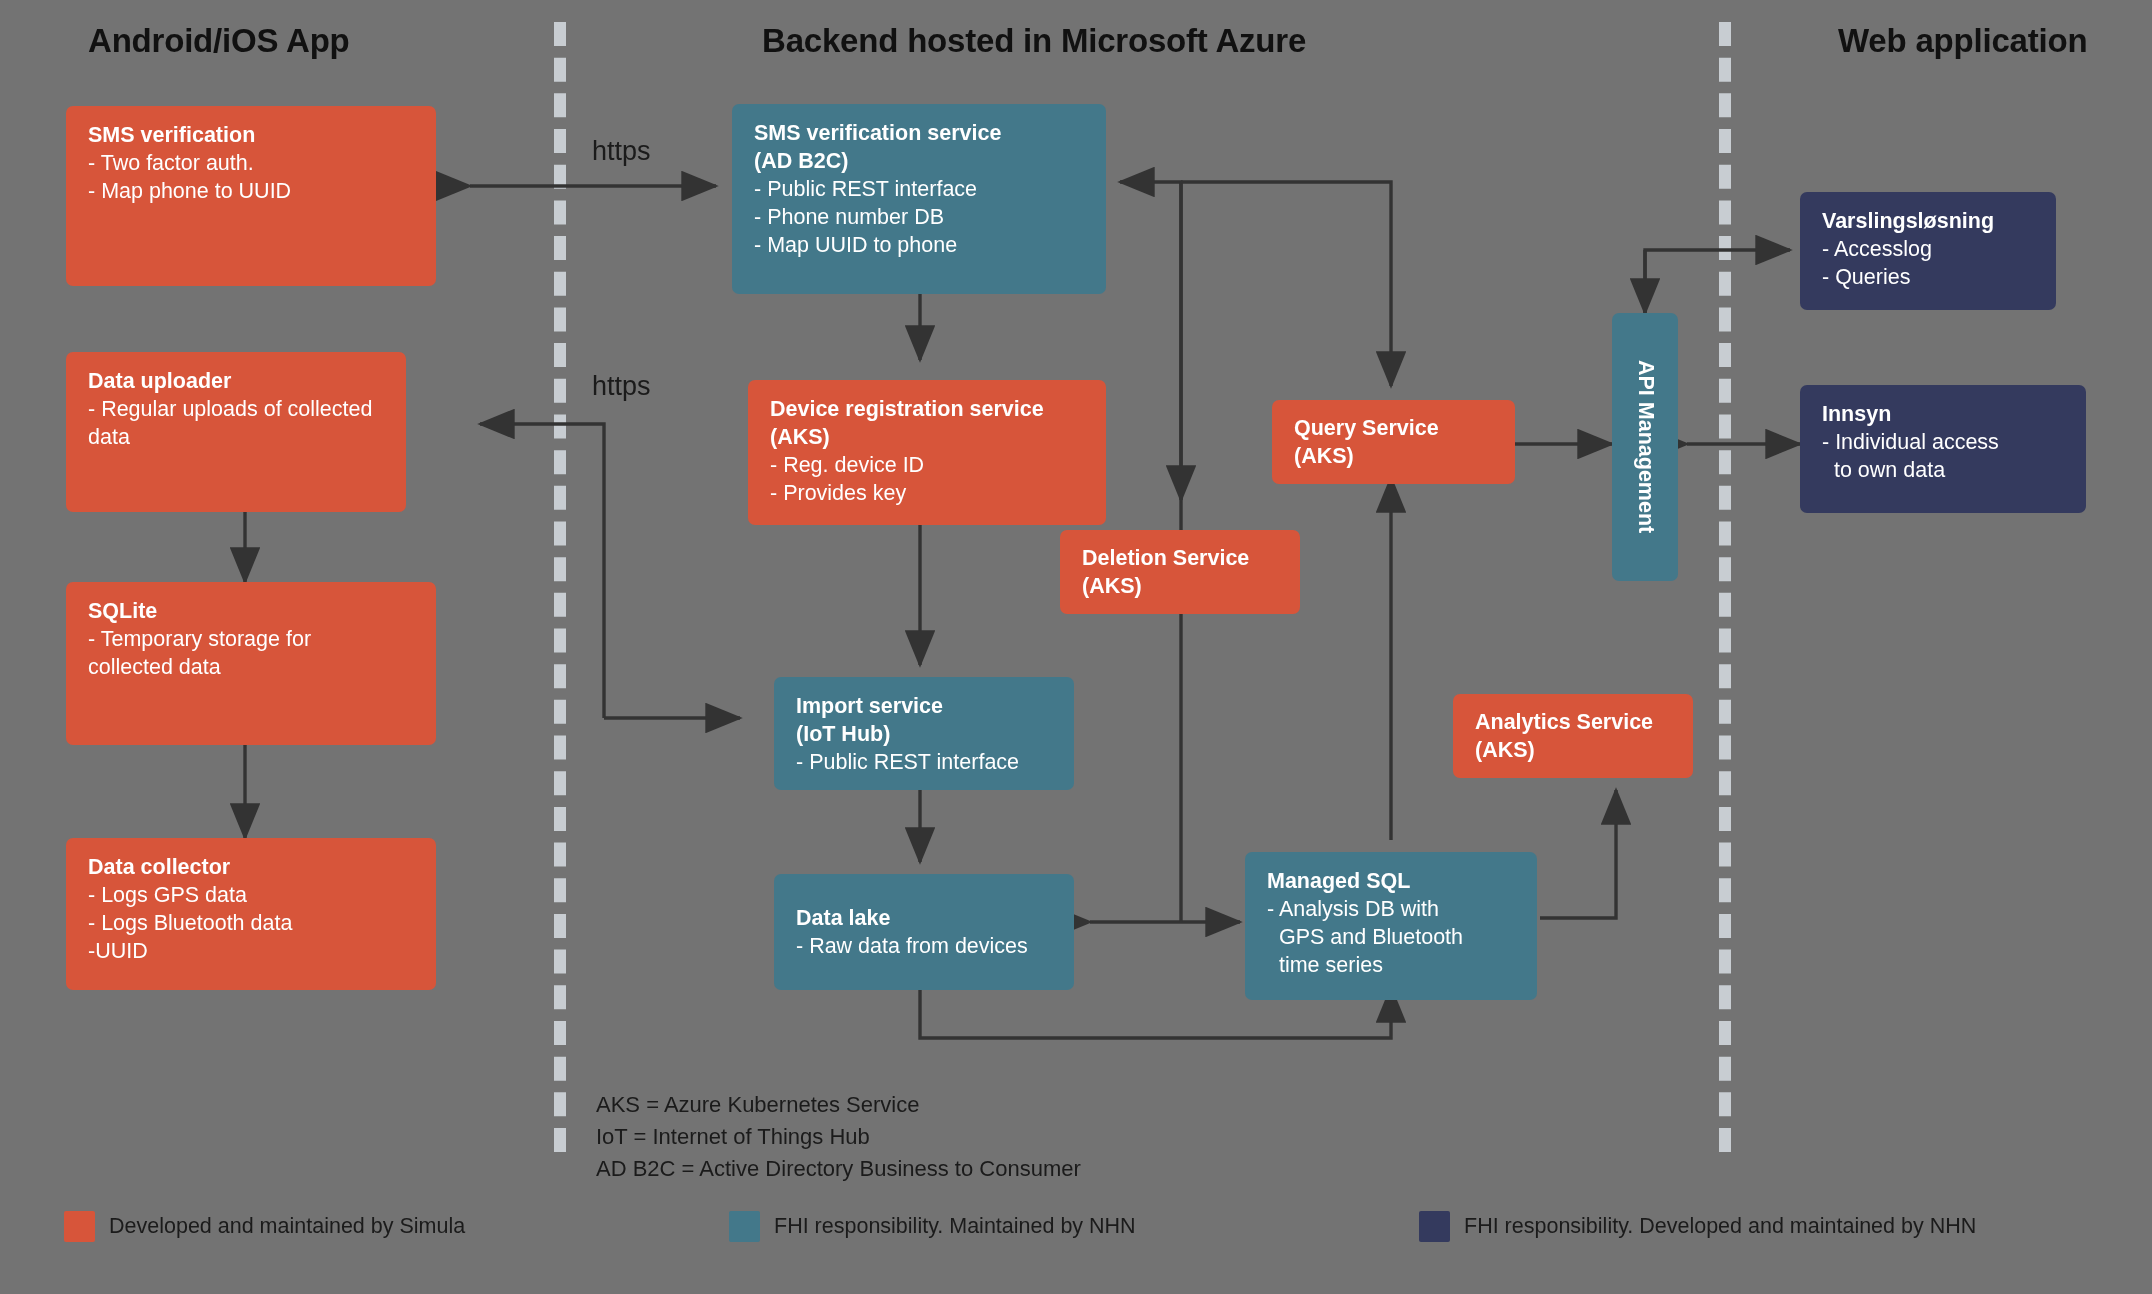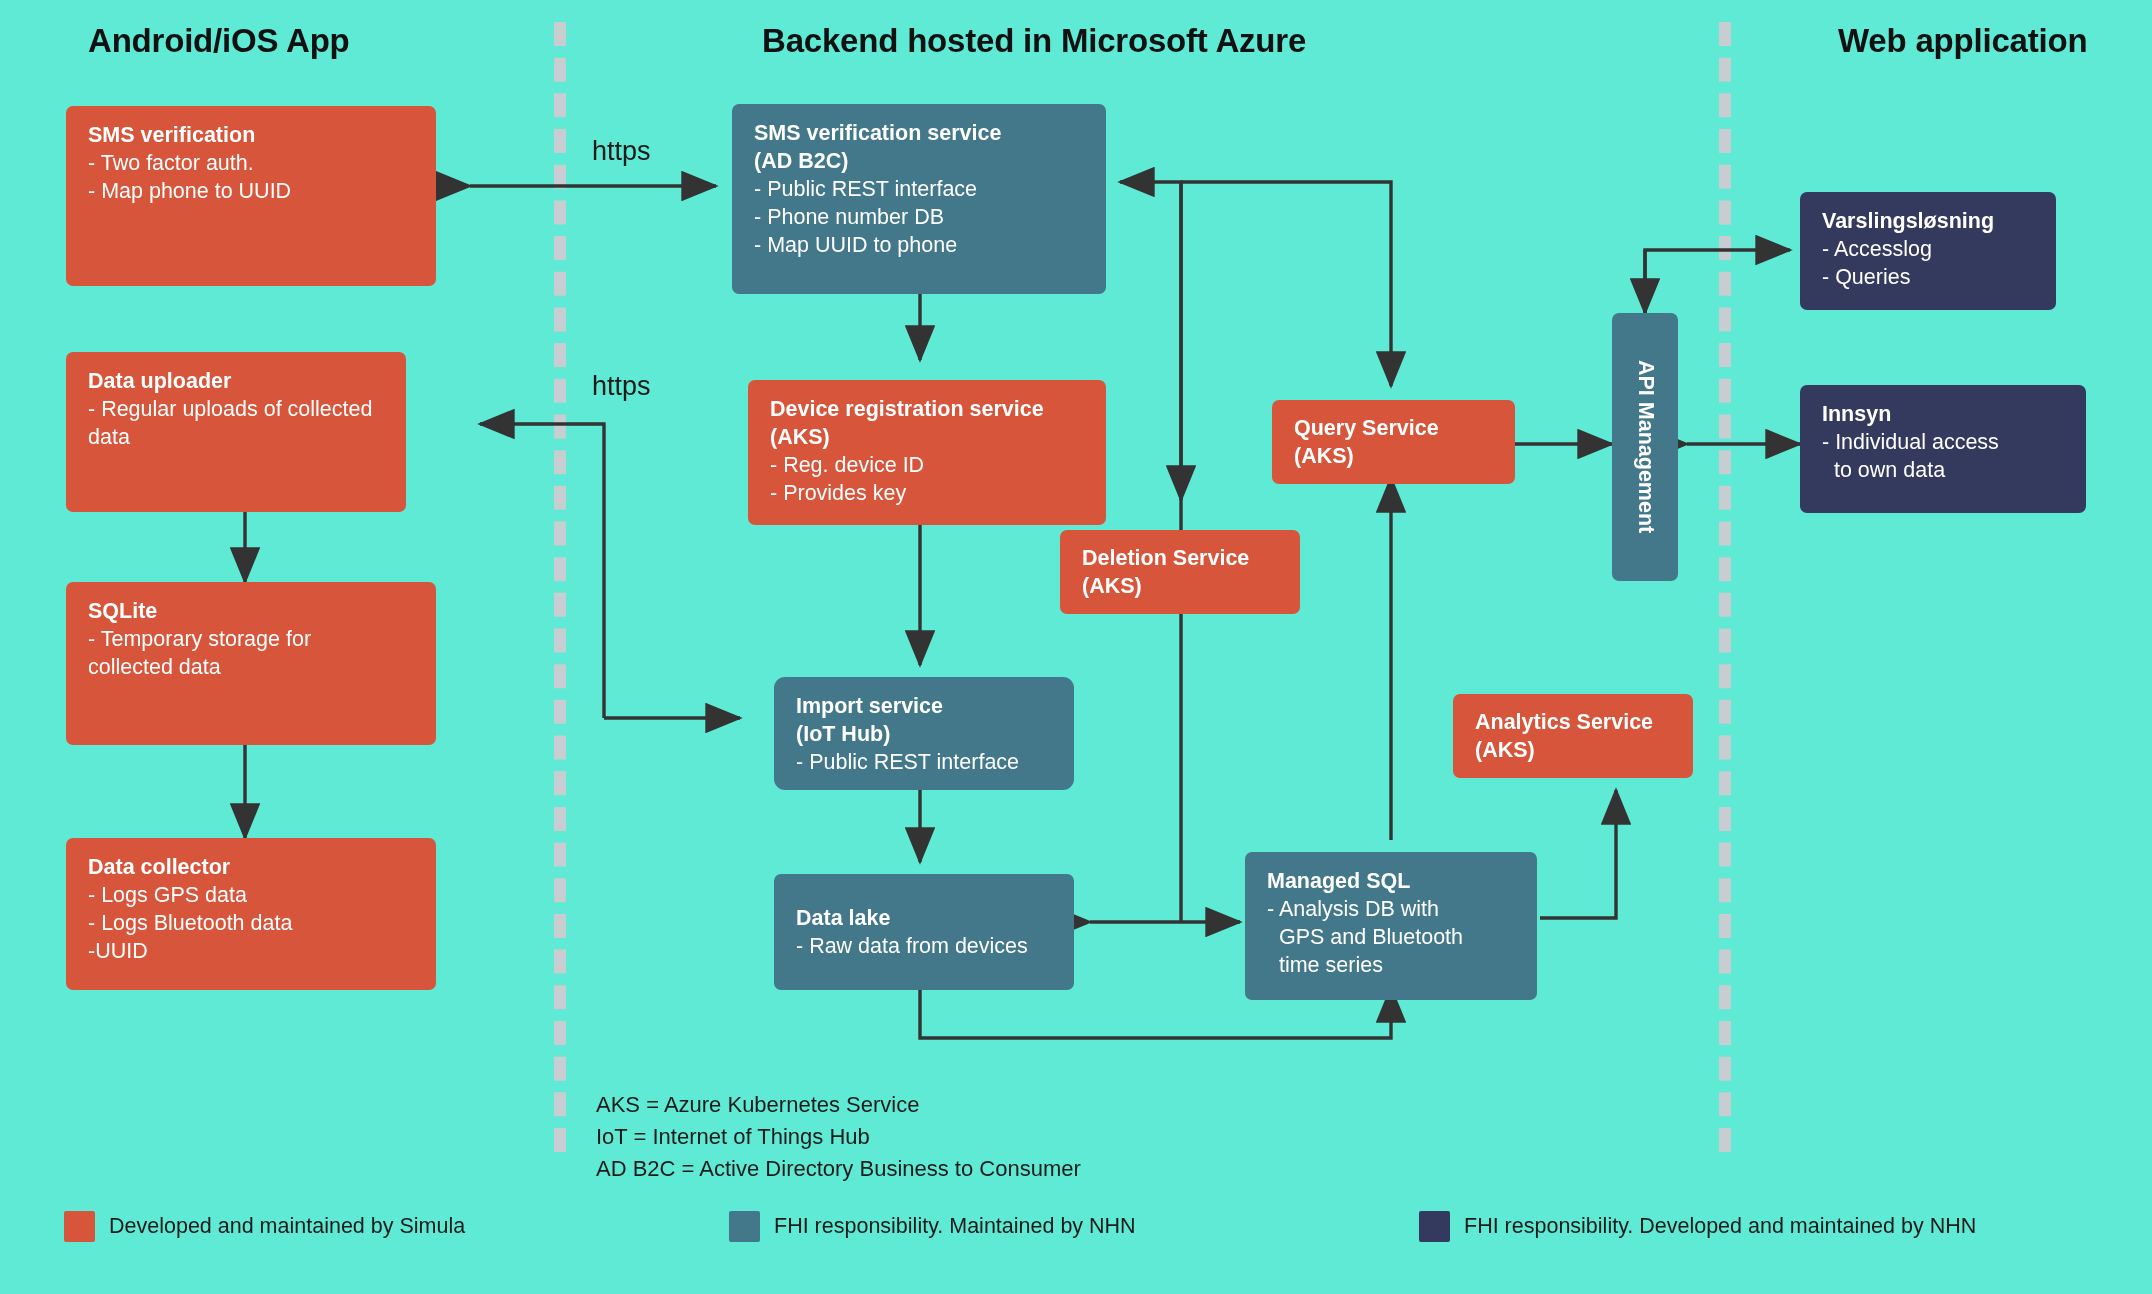--- a/index.html
+++ b/index.html
@@ -1,17 +1,17 @@
 <!DOCTYPE html>
 <html><head>
 <meta charset="utf-8">
 <style>
   html,body{margin:0;padding:0;background:#ffffff;}
   body{font-family:"Liberation Sans", sans-serif;}
-  #stage{position:relative;width:2152px;height:1294px;background:#5eead4;overflow:hidden;}
+  #stage{position:relative;width:2152px;height:1294px;background:#737373;overflow:hidden;}
 
   .col-title{
     position:absolute;font-weight:bold;color:#111111;
     font-size:33px;letter-spacing:-0.2px;white-space:nowrap;
   }
 
   .divider{position:absolute;width:12px;border-left:12px dashed #c8cdd2;height:1130px;top:22px;}
 
   .node{
     position:absolute;border-radius:7px;color:#ffffff;
@@ -144,21 +144,21 @@
     <span class="line">- Map UUID to phone</span>
   </div>
 
   <div class="node orange" style="left:748px;top:380px;width:358px;height:145px;">
     <span class="title">Device registration service</span>
     <span class="title">(AKS)</span>
     <span class="line">- Reg. device ID</span>
     <span class="line">- Provides key</span>
   </div>
 
-  <div class="node teal" style="left:774px;top:665px;width:300px;height:113px;border-radius:11px;">
+  <div class="node teal" style="left:774px;top:665px;width:300px;height:113px;">
     <span class="title">Import service</span>
     <span class="title">(IoT Hub)</span>
     <span class="line">- Public REST interface</span>
   </div>
 
   <div class="node teal center" style="left:774px;top:862px;width:300px;height:116px;">
     <span class="title">Data lake</span>
     <span class="line">- Raw data from devices</span>
   </div>
 

